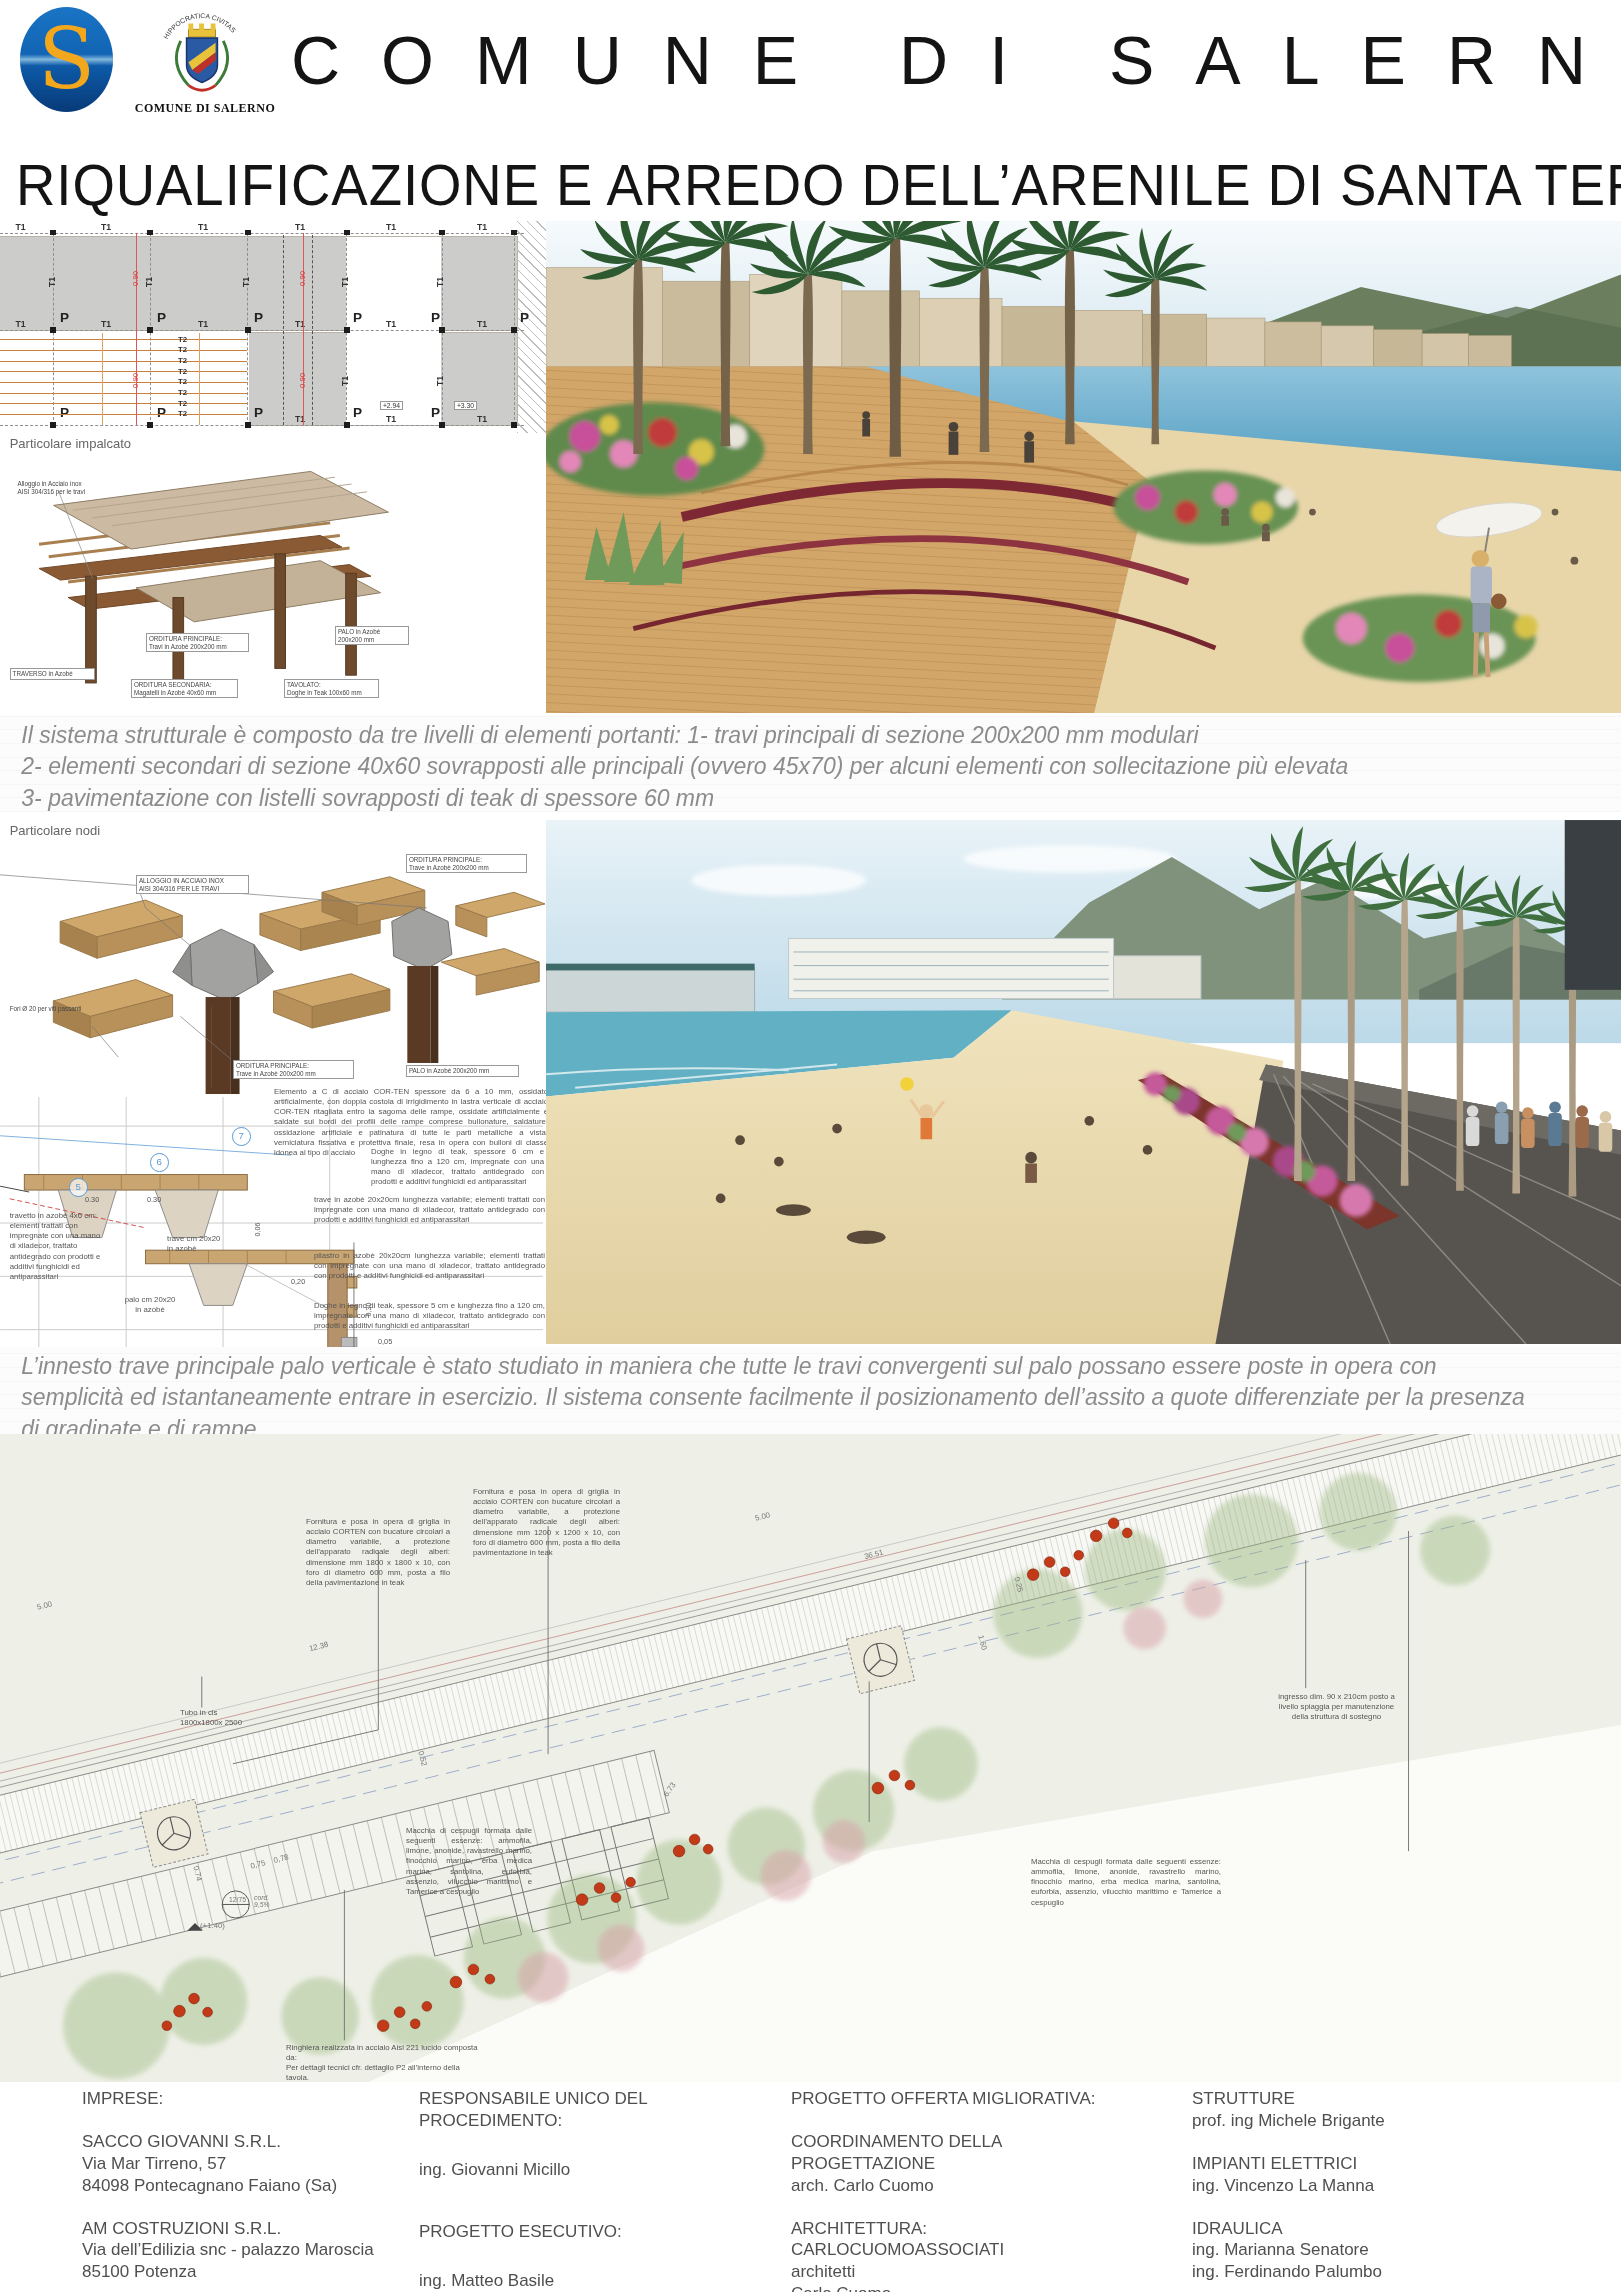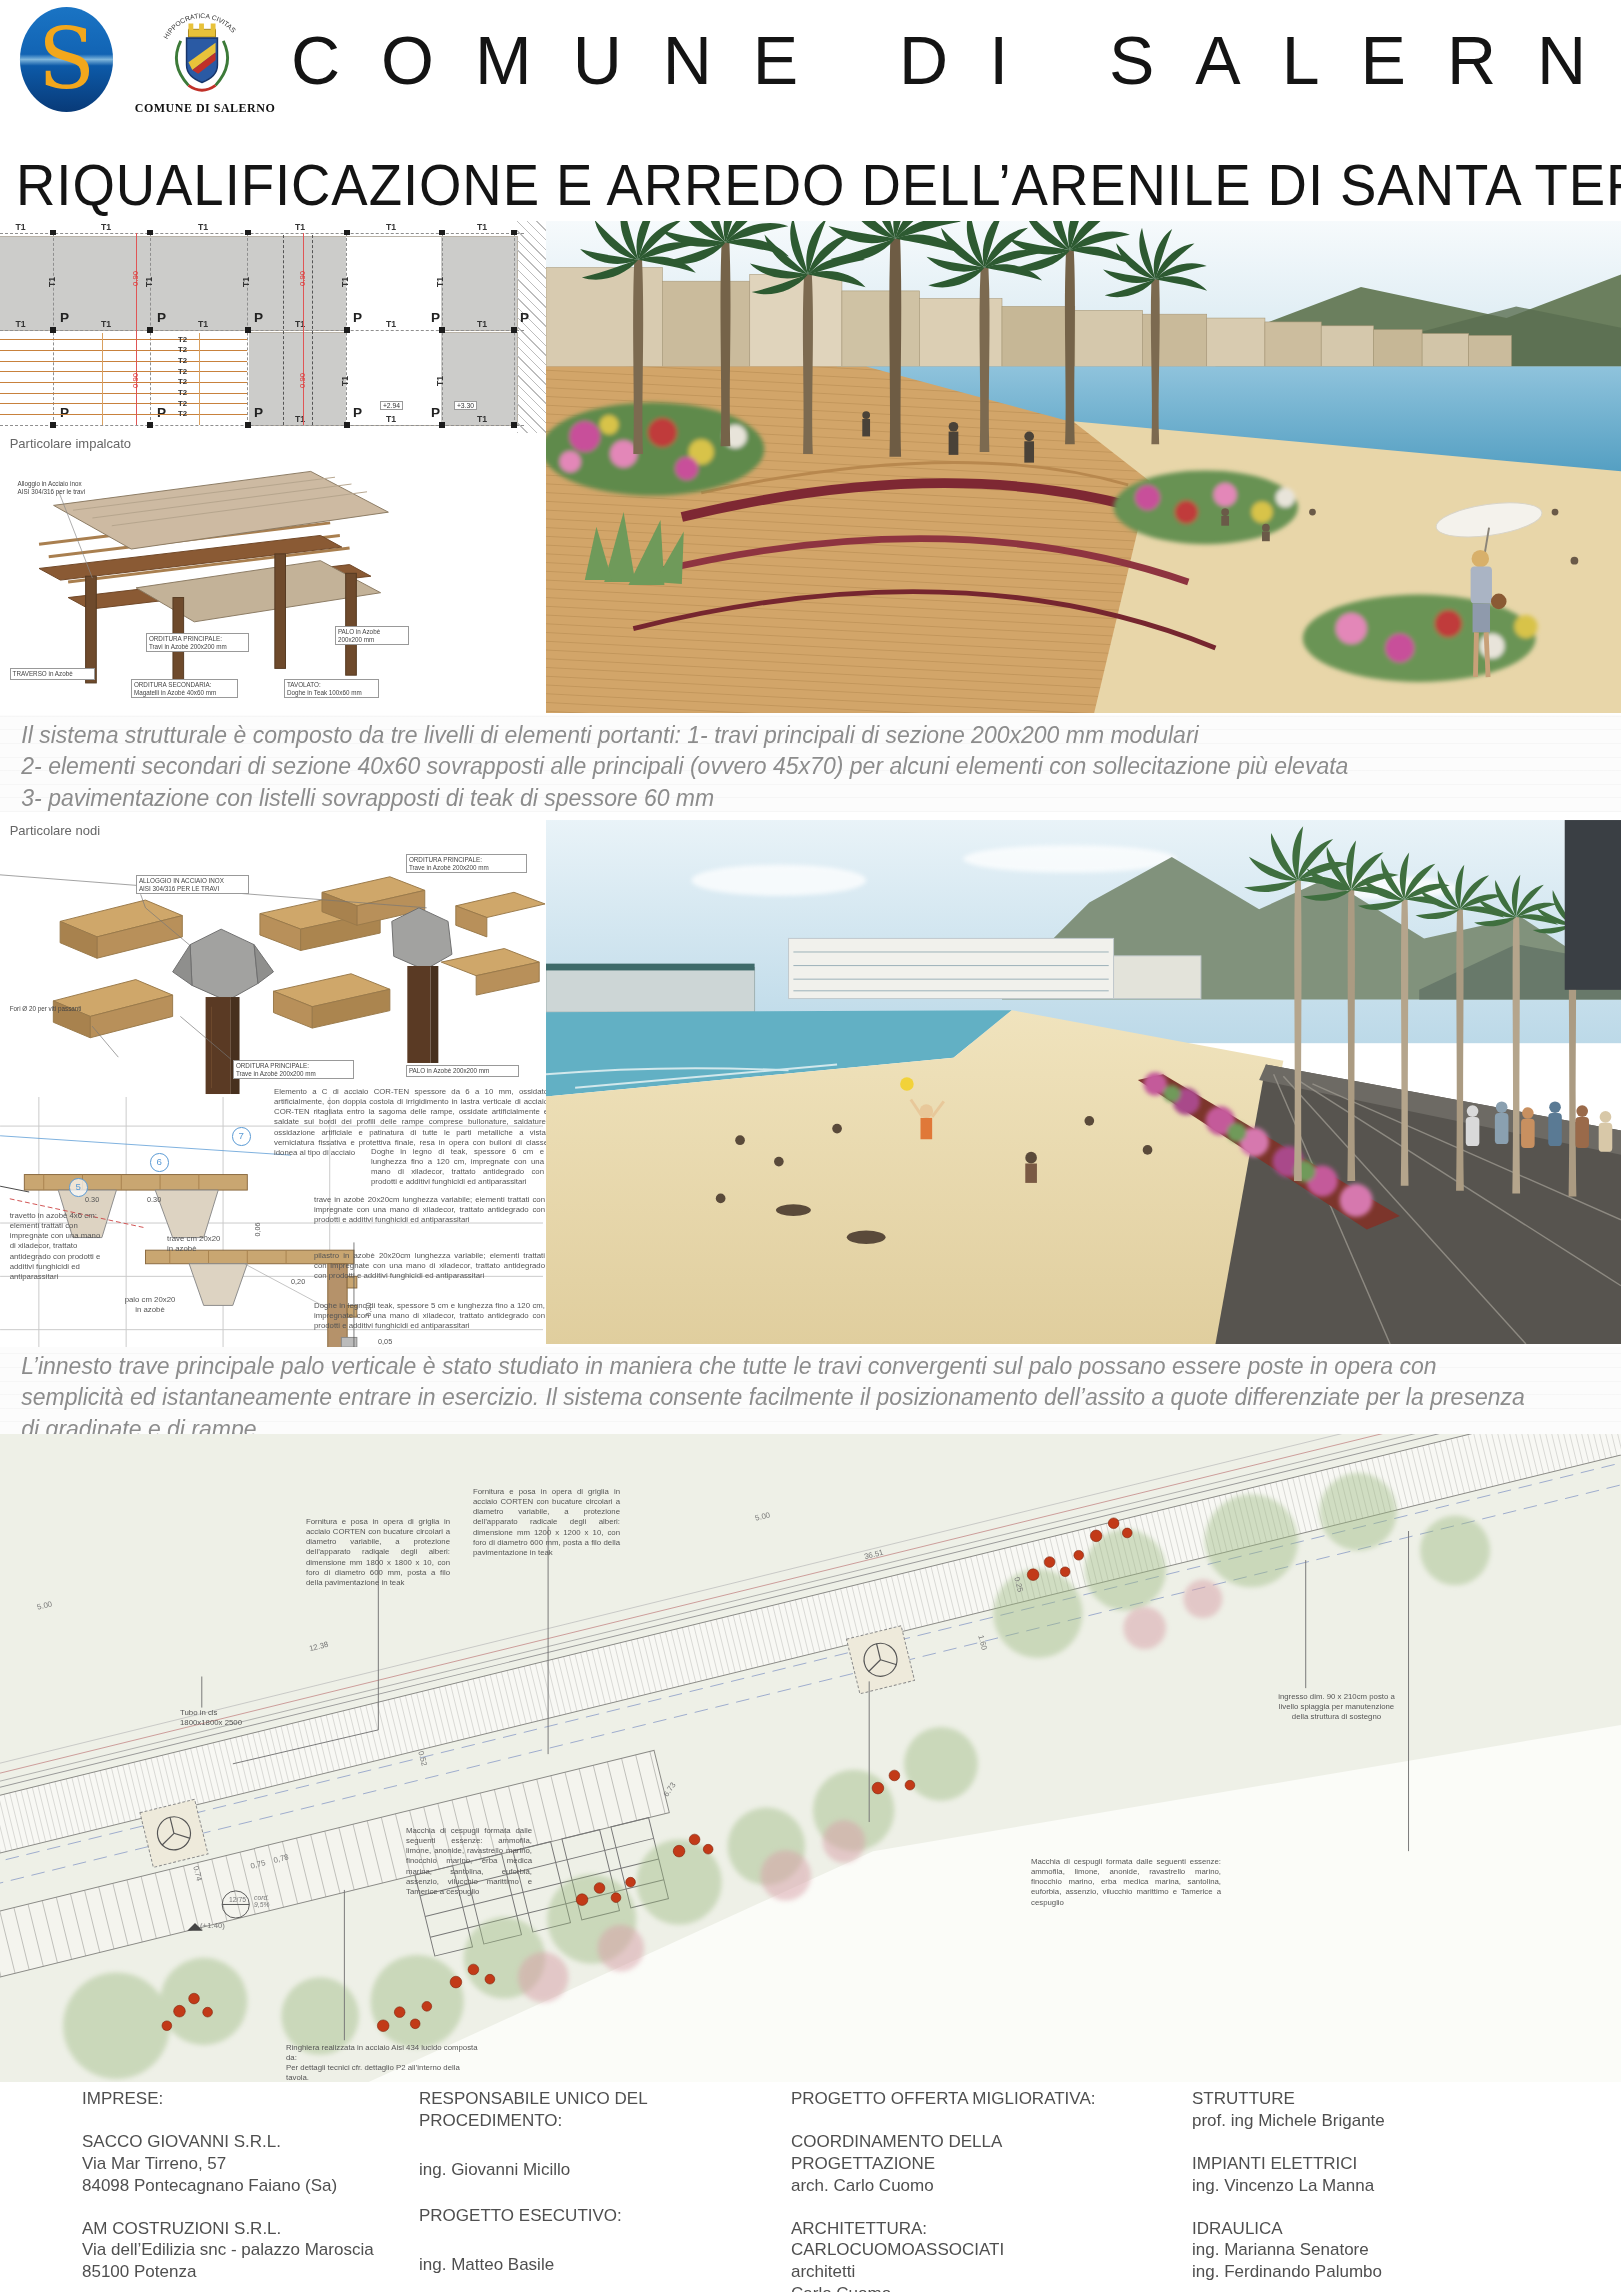--- a/index.html
+++ b/index.html
@@ -810,21 +810,21 @@
       </g>
     </svg>
 
     <div class="snote" style="left:306px;top:83px;width:144px">Fornitura e posa in opera di griglia in acciaio CORTEN  con bucature circolari a diametro variabile, a protezione dell’apparato radicale degli alberi: dimensione mm 1800 x 1800 x 10, con foro di  diametro 600 mm, posta  a filo della pavimentazione in teak</div>
     <div class="snote" style="left:473px;top:53px;width:147px">Fornitura e posa in opera di griglia in acciaio CORTEN  con bucature circolari a diametro variabile, a protezione dell’apparato radicale degli alberi: dimensione mm 1200 x 1200 x 10, con foro di  diametro 600 mm, posta  a filo della pavimentazione in teak</div>
     <div class="snote" style="left:1259px;top:258px;width:155px;text-align:center">ingresso dim. 90 x 210cm posto a
 livello spiaggia  per manutenzione
 della struttura di sostegno</div>
     <div class="snote" style="left:1031px;top:423px;width:190px">Macchia di cespugli formata dalle seguenti essenze: ammofila, limone, anonide, ravastrello marino, finocchio marino, erba medica marina, santolina, euforbia, assenzio, vilucchio marittimo e Tamerice a cespuglio</div>
     <div class="snote" style="left:406px;top:392px;width:126px">Macchia di cespugli formata dalle seguenti essenze: ammofila, limone, anonide, ravastrello marino, finocchio marino, erba medica marina, santolina, euforbia, assenzio, vilucchio marittimo e Tamerice a cespuglio</div>
-    <div class="snote" style="left:286px;top:609px;width:194px;text-align:left">Ringhiera realizzata in acciaio Aisi 434 lucido composta da:
+    <div class="snote" style="left:286px;top:609px;width:194px;text-align:left">Ringhiera realizzata in acciaio Aisi 221 lucido composta da:
 Per dettagli tecnici cfr. dettaglio P2 all’interno della tavola.</div>
     <div class="snote" style="left:180px;top:274px;width:78px;text-align:left">Tubo in cls
 1800x1800x 2500</div>
 
     <div class="sdim2" style="left:37px;top:167px;transform:rotate(-14deg)">5.00</div>
     <div class="sdim2" style="left:755px;top:78px;transform:rotate(-14deg)">5.00</div>
     <div class="sdim2" style="left:864px;top:116px;transform:rotate(-14deg)">36.51</div>
     <div class="sdim2" style="left:309px;top:208px;transform:rotate(-14deg)">12.38</div>
     <div class="sdim2" style="left:662px;top:351px;transform:rotate(-55deg)">6.73</div>
     <div class="sdim2" style="left:975px;top:204px;transform:rotate(76deg)">1.60</div>
@@ -843,21 +843,21 @@
     <div class="fblock">SACCO GIOVANNI S.R.L.
 Via Mar Tirreno, 57
 84098 Pontecagnano Faiano (Sa)</div>
     <div class="fblock">AM COSTRUZIONI S.R.L.
 Via dell’Edilizia snc - palazzo Maroscia
 85100 Potenza</div>
   </div>
   <div class="fcol" style="left:419px;width:340px">
     <div class="fblock">RESPONSABILE UNICO DEL PROCEDIMENTO:</div>
     <div class="fblock" style="margin-top:27px">ing. Giovanni Micillo</div>
-    <div class="fblock" style="margin-top:25px">PROGETTO ESECUTIVO:</div>
+    <div class="fblock" style="margin-top:41px">PROGETTO ESECUTIVO:</div>
     <div class="fblock" style="margin-top:27px">ing. Matteo Basile</div>
   </div>
   <div class="fcol" style="left:791px;width:349px">
     <div class="fblock">PROGETTO OFFERTA MIGLIORATIVA:</div>
     <div class="fblock" style="margin-top:10px">COORDINAMENTO DELLA PROGETTAZIONE
 arch. Carlo Cuomo</div>
     <div class="fblock" style="margin-top:15.5px">ARCHITETTURA:
 CARLOCUOMOASSOCIATI
 architetti
 Carlo Cuomo

